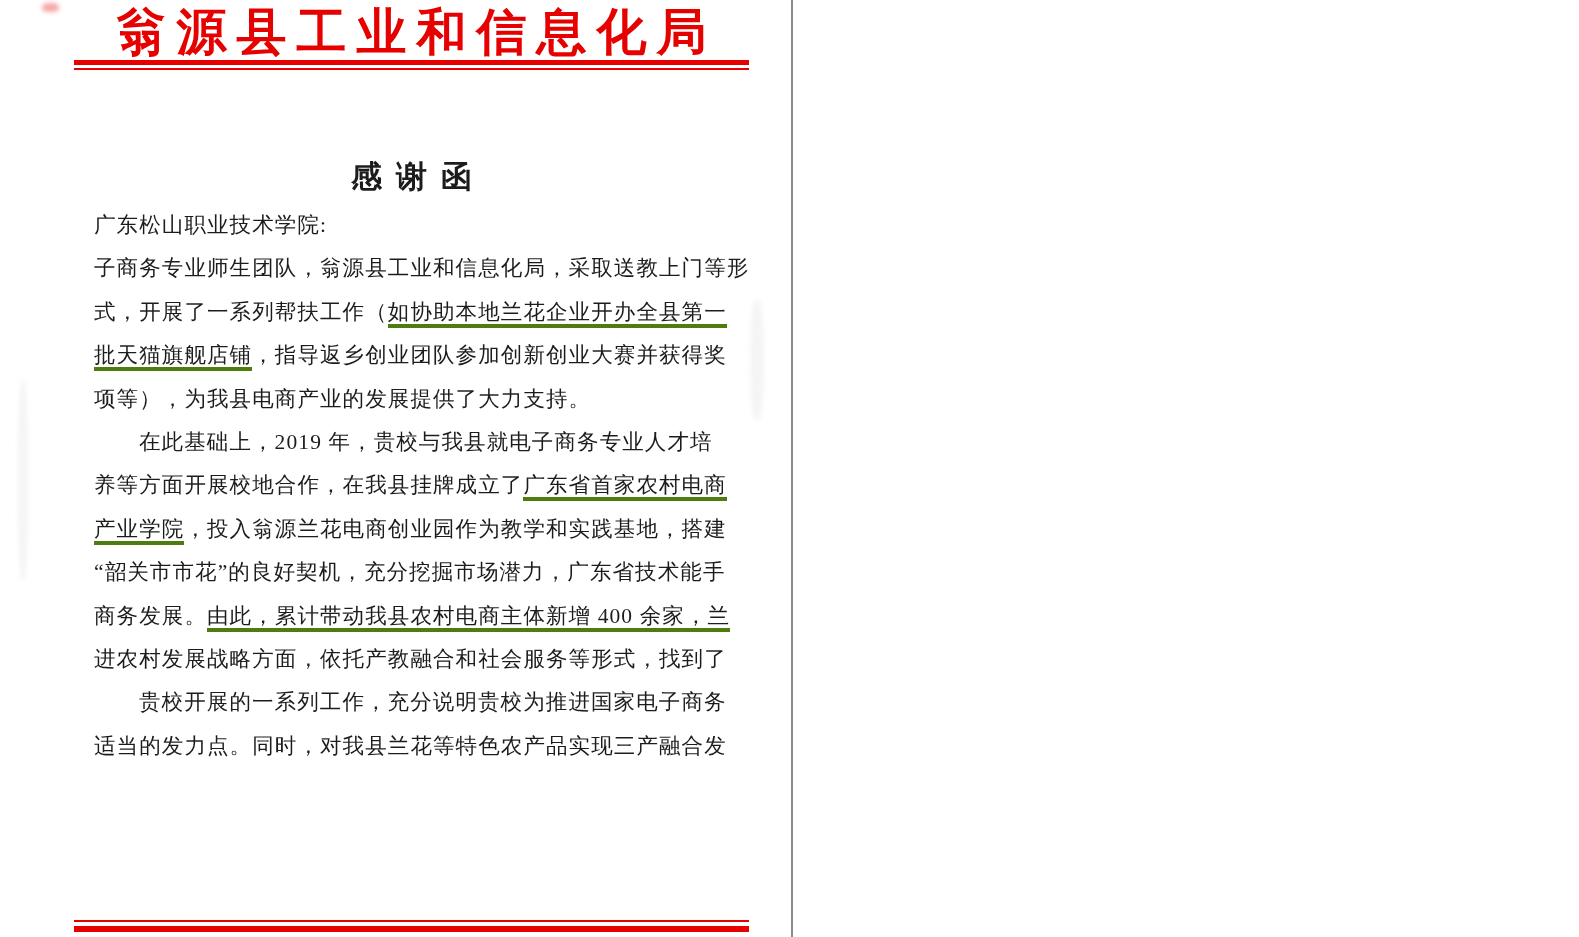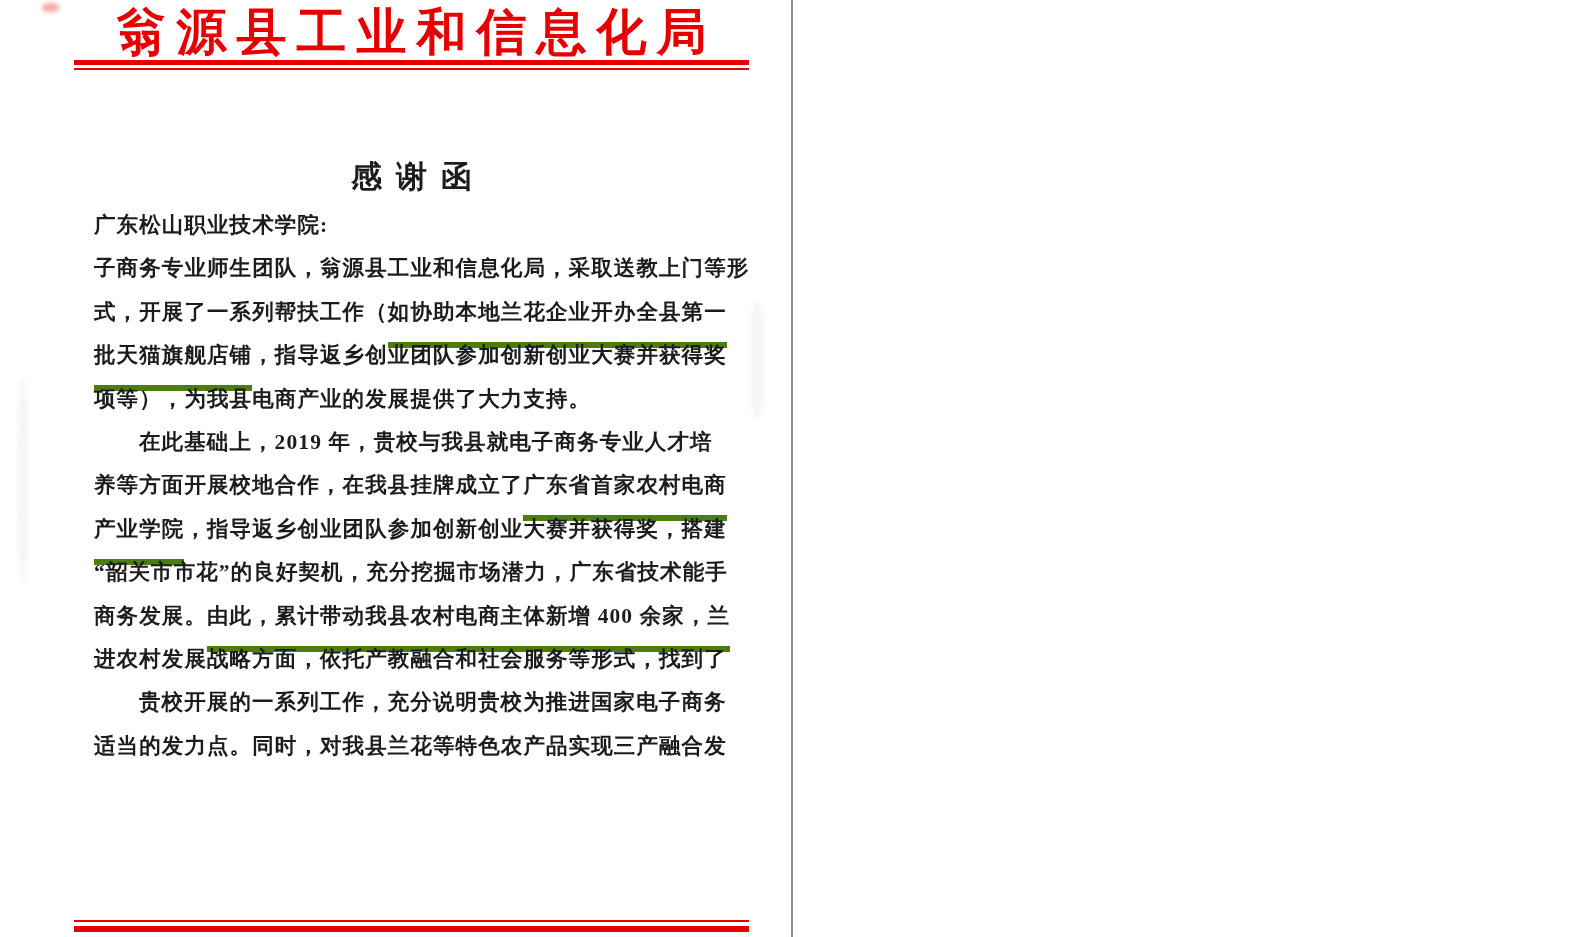--- a/index.html
+++ b/index.html
@@ -24,23 +24,23 @@
   .rule-bottom-thin{position:absolute;left:58px;top:920px;width:675px;height:2px;}
   .rule-bottom-thick{position:absolute;left:58px;top:926px;width:675px;height:6px;}
   
   .doc-title{
     position:absolute;left:58px;top:116px;width:675px;text-align:center;
     font-size:31px;font-weight:bold;letter-spacing:14px;text-indent:14px;white-space:nowrap;margin-top:40px;
   }
   
   .body-block{position:absolute;white-space:nowrap;font-size:21.5px;letter-spacing:1.1px;}
   #left-body{left:78px;top:204px;width:660px;}
-  .bline{height:43.4px;line-height:43.4px;font-weight:bold;}
+  .bline{height:43.4px;line-height:43.4px;}
   .bline.indent{text-indent:45px;}
-  .ul{border-bottom:6px solid #4d7c0f;padding-bottom:18px;}
+  .ul{border-bottom:4px solid #4d7c0f;padding-bottom:0;}
   
   .smudge{position:absolute;border-radius:40%;filter:blur(2px);}
   .smudge.red{left:26px;top:3px;width:17px;height:9px;background:rgba(235,30,30,.38);}
   .smudge.gray1{left:734px;top:300px;width:14px;height:120px;background:rgba(160,160,160,.10);}
   .smudge.gray2{left:2px;top:380px;width:10px;height:200px;background:rgba(170,170,170,.12);}
 </style>
 </head>
 <body>
 
 <div class="page" id="page-left">
@@ -51,21 +51,21 @@
   <div class="rule-top-thin" style="background: rgb(230, 0, 0);"></div>
   <div class="doc-title">感谢函</div>
   <div class="body-block" id="left-body">
       <div class="bline"><span>广东松山职业技术学院:</span></div>
       <div class="bline"><span>子商务专业师生团队，翁源县工业和信息化局，采取送教上门等形</span></div>
       <div class="bline"><span>式，开展了一系列帮扶工作（</span><span class="ul">如协助本地兰花企业开办全县第一</span></div>
       <div class="bline"><span class="ul">批天猫旗舰店铺</span><span>，指导返乡创业团队参加创新创业大赛并获得奖</span></div>
       <div class="bline"><span>项等），为我县电商产业的发展提供了大力支持。</span></div>
       <div class="bline indent"><span>在此基础上，2019 年，贵校与我县就电子商务专业人才培</span></div>
       <div class="bline"><span>养等方面开展校地合作，在我县挂牌成立了</span><span class="ul">广东省首家农村电商</span></div>
-      <div class="bline"><span class="ul">产业学院</span><span>，指导返乡创业团队参加创新创业大赛并获得奖，搭建</span></div>
+      <div class="bline"><span class="ul">产业学院</span><span>，投入翁源兰花电商创业园作为教学和实践基地，搭建</span></div>
       <div class="bline"><span>“韶关市市花”的良好契机，充分挖掘市场潜力，广东省技术能手</span></div>
       <div class="bline"><span>商务发展。</span><span class="ul">由此，累计带动我县农村电商主体新增 400 余家，兰</span></div>
       <div class="bline"><span>进农村发展战略方面，依托产教融合和社会服务等形式，找到了</span></div>
       <div class="bline indent"><span>贵校开展的一系列工作，充分说明贵校为推进国家电子商务</span></div>
       <div class="bline"><span>适当的发力点。同时，对我县兰花等特色农产品实现三产融合发</span></div>
     </div>
   <div class="rule-bottom-thin" style="background: rgb(230, 0, 0);"></div>
   <div class="rule-bottom-thick" style="background: rgb(230, 0, 0);"></div>
   <div class="smudge gray1"></div>
 </div>

